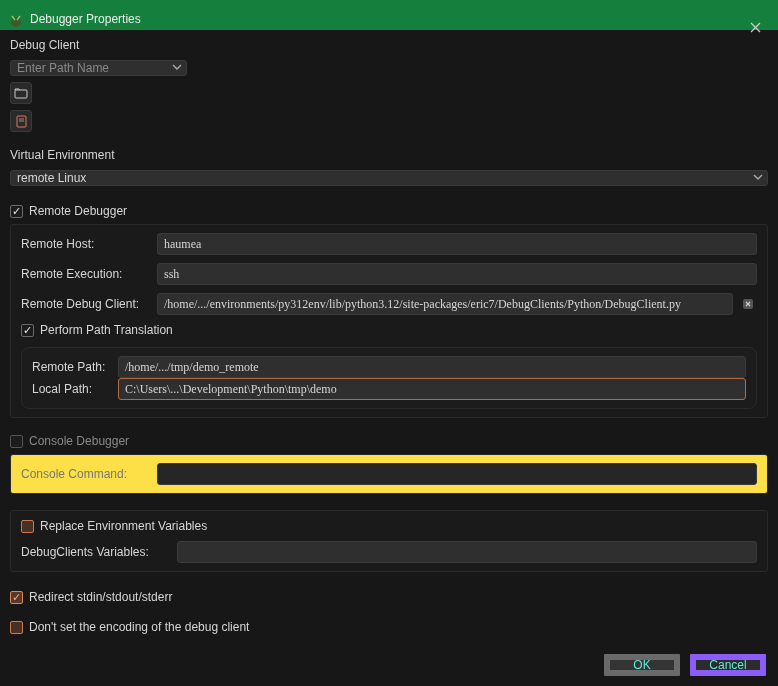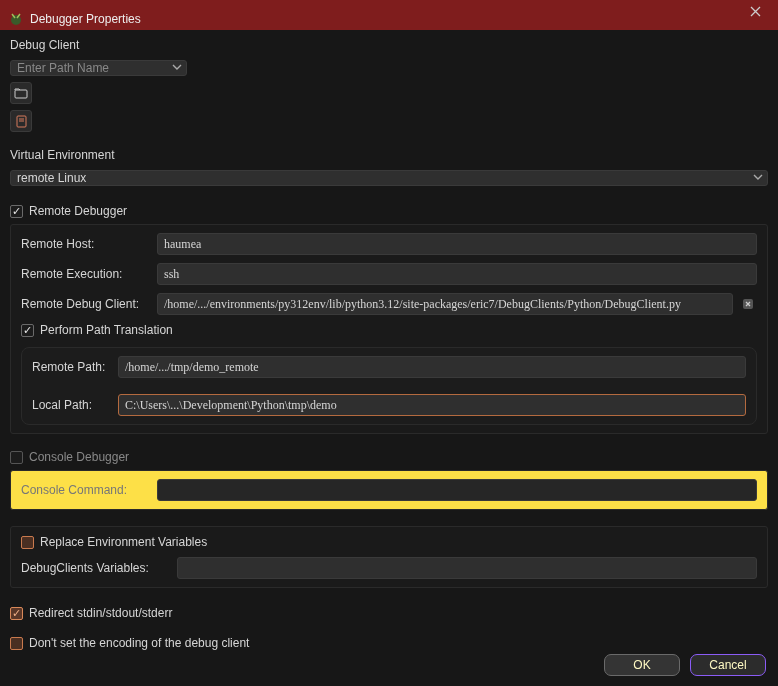--- a/index.html
+++ b/index.html
@@ -6,23 +6,23 @@
   html, body {
     width: 778px; height: 686px;
     background: #171717;
     font-family: "Segoe UI", Tahoma, sans-serif;
     font-size: 12px;
     color: #d6d6d6;
     overflow: hidden;
   }
   .titlebar {
     height: 30px;
-    display: flex; align-items: flex-end;
-    padding: 4px 8px;
-    background: #7f1d1d;
+    display: flex; align-items: flex-start;
+    padding: 12px 8px;
+    background: #15803d;
   }
   .titlebar .app-icon {
     width: 16px; height: 16px;
     display: flex; align-items: center; justify-content: center;
     margin-right: 6px;
   }
   .titlebar .title { flex: 1; color: #eee; font-size: 12px; }
   .titlebar .close {
     width: 30px; height: 30px;
     display: flex; align-items: center; justify-content: center;
@@ -87,21 +87,21 @@
     display: flex; flex-direction: column;
     gap: 8px;
   }
   .subgroup {
     border: 1px solid #2a2a2a;
     border-radius: 8px;
     padding: 8px 10px;
     background: #1c1c1c;
     margin-top: 2px;
     display: flex; flex-direction: column;
-    gap: 16px;
+    gap: 0;
   }
   .form-row { display: flex; align-items: center; gap: 6px; }
   .form-row .lbl { width: 130px; color: #d6d6d6; flex-shrink: 0; }
   .form-row .lbl.narrow { width: 80px; }
   .form-row .lbl.dim { color: #777; }
   .form-row input.field { flex: 1; font-family: Liberation Serif, serif; }
   .clearbtn {
     width: 18px; height: 18px;
     background: transparent;
     color: #bbb;
@@ -111,23 +111,23 @@
     flex-shrink: 0;
   }
   .highlighted { border: 1px solid #b46a3f !important; }
   .footer {
     position: absolute; bottom: 10px; right: 12px;
     display: flex; gap: 10px;
   }
   .btn {
     width: 76px; height: 22px;
     background: #2c2c2c;
-    border: 1px solid #8b5cf6;
-    border-radius: 7px;
-    color: #fef9c3;
+    border: 6px solid #8b5cf6;
+    border-radius: 1px;
+    color: #5eead4;
     display: flex; align-items: center; justify-content: center;
     cursor: pointer;
     font-size: 12px;
   }
   .btn.primary { border-color: #6a6a6a; background: #343434; }
   .env-row .lbl { width: 150px; }
 </style>
 </head>
 <body>
 

